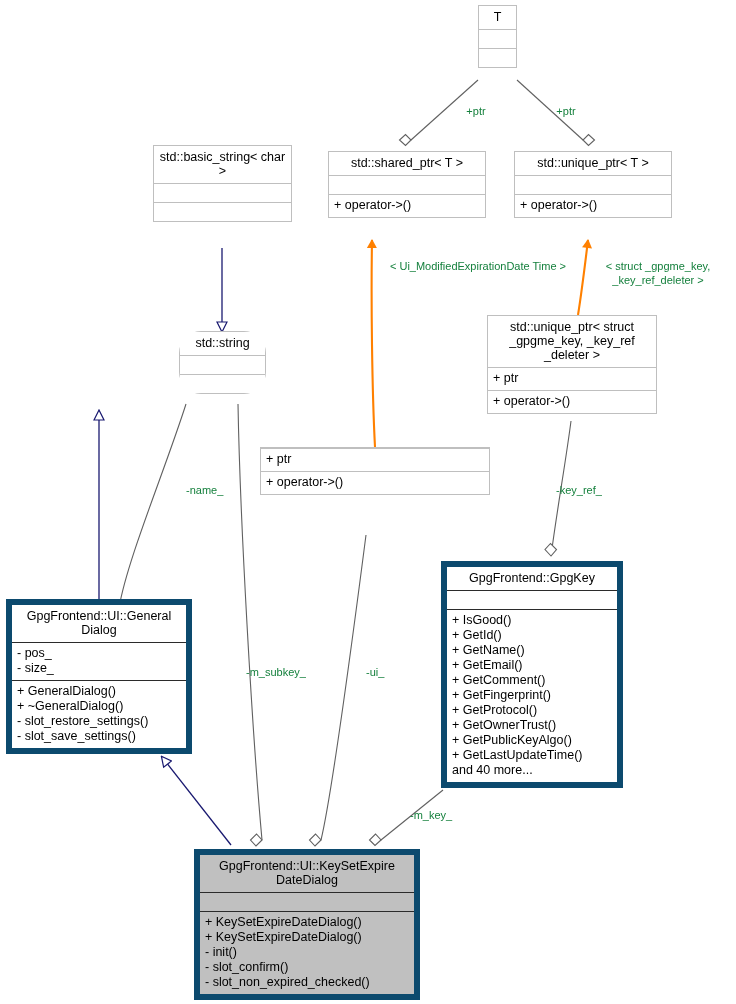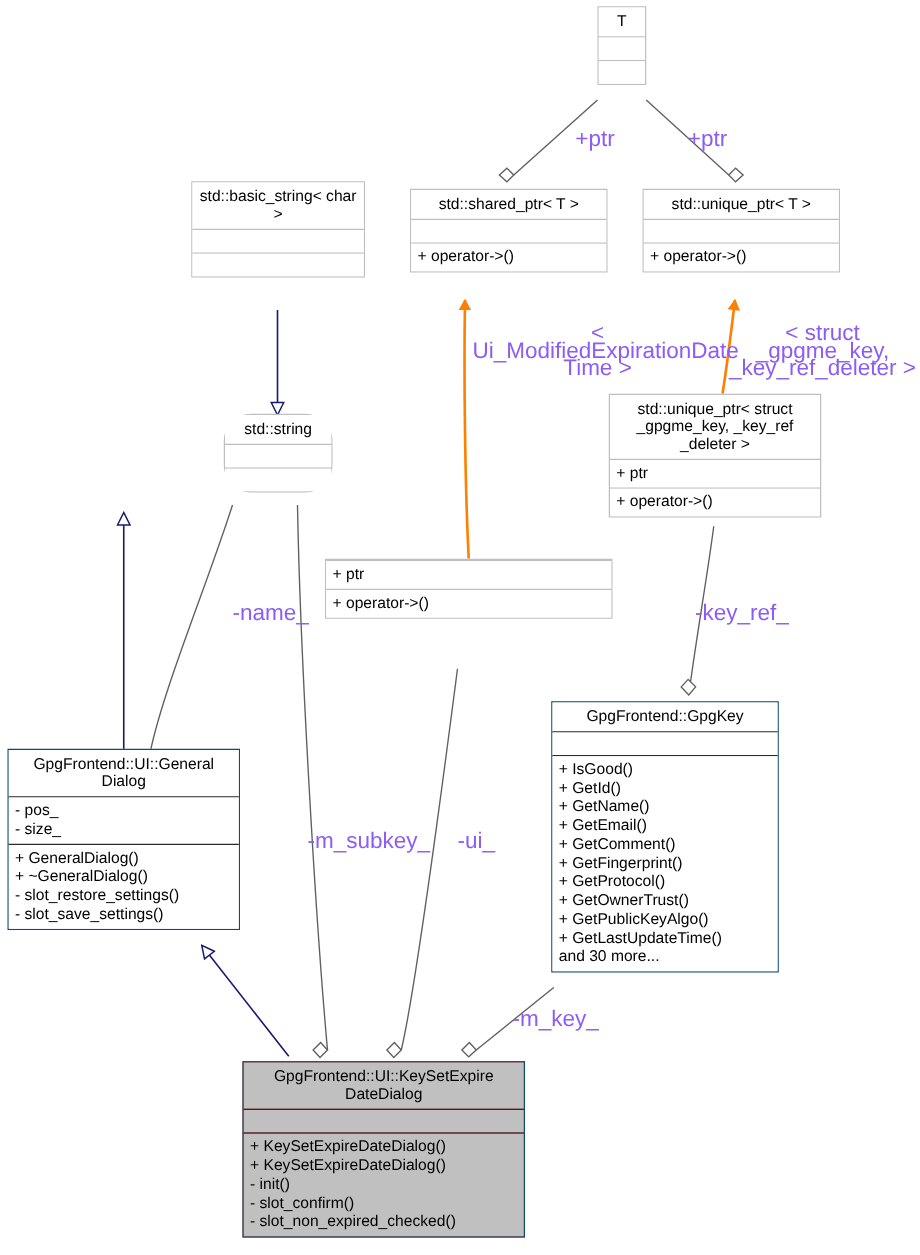--- a/index.html
+++ b/index.html
@@ -28,21 +28,21 @@
   .uml-box {
     position: absolute;
     box-sizing: border-box;
     border: 1px solid #bfbfbf;
     background: #ffffff;
     font-size: 12.5px;
     line-height: 14px;
     color: #000000;
   }
   .uml-box.solid {
-    border: 1px solid #0c4a6e;
+    border: 6px solid #0c4a6e;
   }
   .uml-box.filled {
     background: #b91c1c;
   }
   .uml-box.filled .compartment {
     background: #c0c0c0;
   }
   .compartment {
     box-sizing: border-box;
     padding: 3px 5px;
@@ -68,23 +68,23 @@
   .member {
     white-space: nowrap;
     height: 15px;
     line-height: 15px;
   }
   .empty-comp {
     height: 18px;
   }
   .edge-label {
     position: absolute;
-    font-size: 18px;
+    font-size: 11px;
     line-height: 14px;
-    color: #8b5cf6;
+    color: #15803d;
     white-space: pre;
     text-align: center;
   }
   .edge-label.multiline {
     white-space: normal;
   }
 </style>
 </head>
 <body>
 
@@ -249,21 +249,21 @@
       <div class="member">+ IsGood()</div>
       <div class="member">+ GetId()</div>
       <div class="member">+ GetName()</div>
       <div class="member">+ GetEmail()</div>
       <div class="member">+ GetComment()</div>
       <div class="member">+ GetFingerprint()</div>
       <div class="member">+ GetProtocol()</div>
       <div class="member">+ GetOwnerTrust()</div>
       <div class="member">+ GetPublicKeyAlgo()</div>
       <div class="member">+ GetLastUpdateTime()</div>
-      <div class="member">and 30 more...</div>
+      <div class="member">and 40 more...</div>
     </div>
   </div>
 
   <div class="uml-box solid filled" style="left:194px; top:849px; width:226px;">
     <div class="compartment title">GpgFrontend::UI::KeySetExpire DateDialog</div>
     <div class="sep"></div>
     <div class="compartment empty-comp"></div>
     <div class="sep"></div>
     <div class="compartment members">
       <div class="member">+ KeySetExpireDateDialog()</div>

